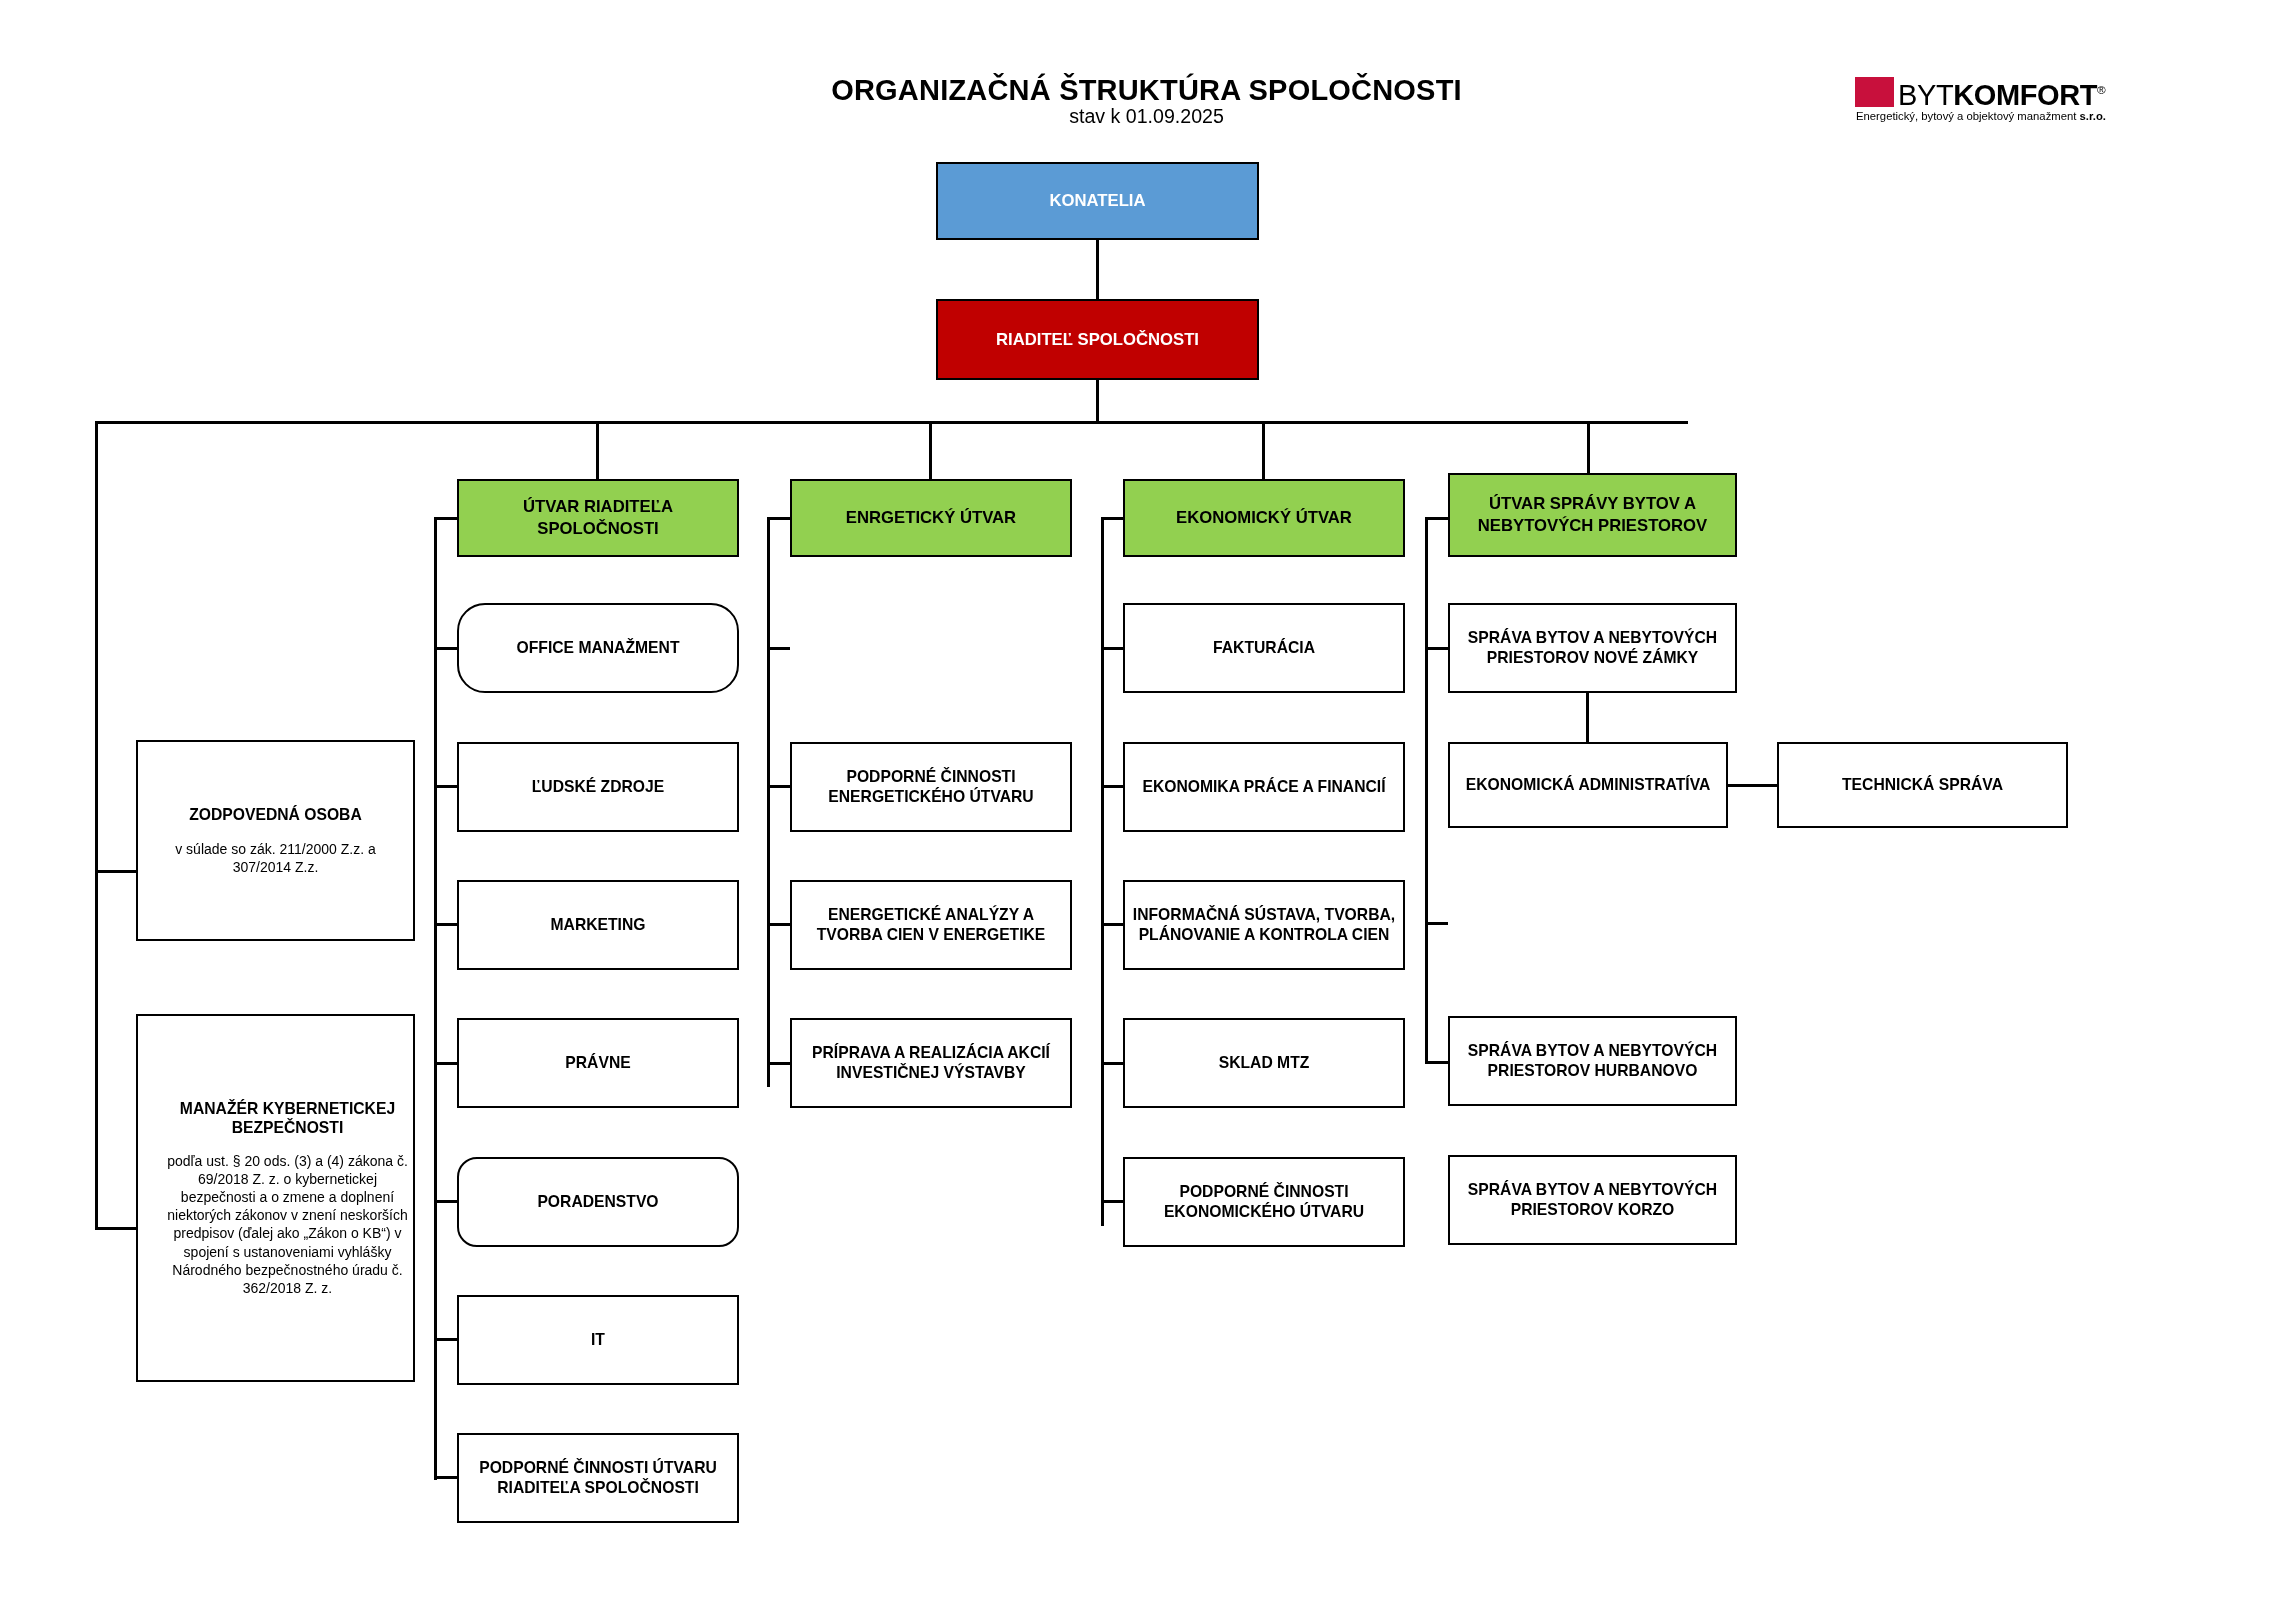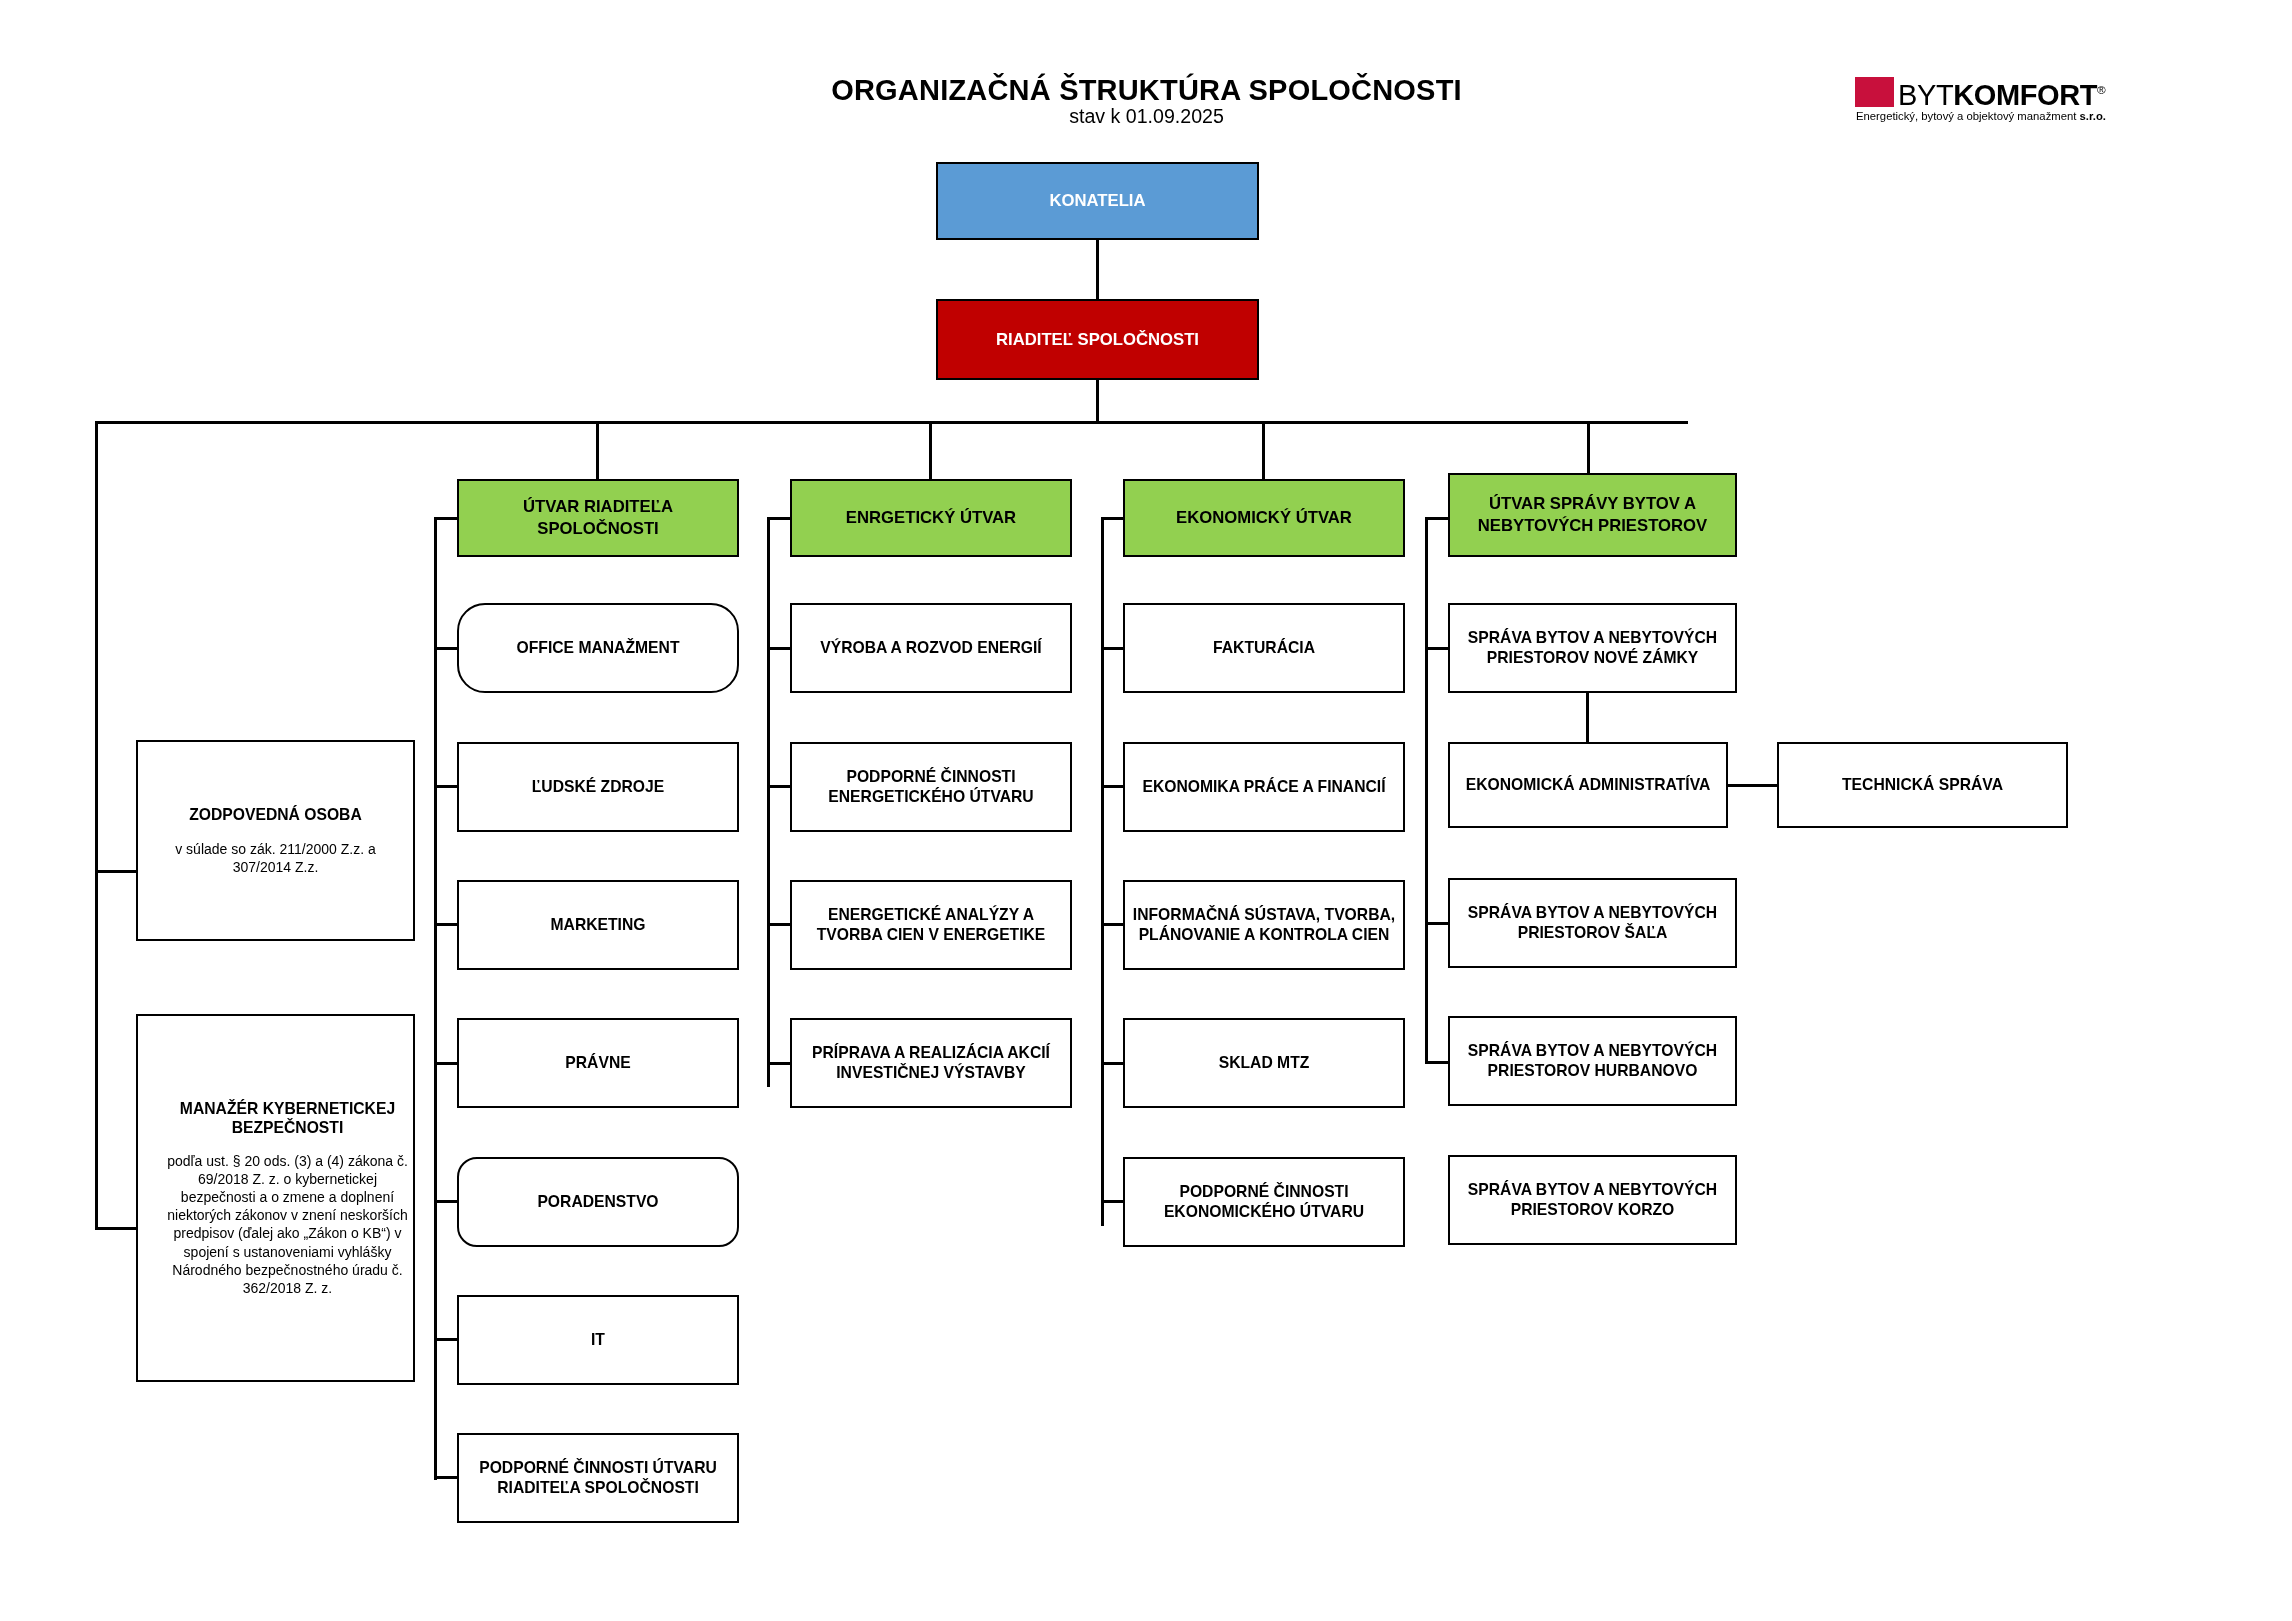--- a/index.html
+++ b/index.html
@@ -257,23 +257,20 @@
   <div class="node node--plain" style="left:457px; top:1157px; width:282px; height:90px;border-radius:20px;">
     <span class="label">PORADENSTVO</span>
   </div>
   <div class="node node--plain" style="left:457px; top:1295px; width:282px; height:90px;">
     <span class="label">IT</span>
   </div>
   <div class="node node--plain" style="left:457px; top:1433px; width:282px; height:90px;">
     <span class="label">PODPORNÉ ČINNOSTI ÚTVARU RIADITEĽA SPOLOČNOSTI</span>
   </div>
 
-  <div class="node node--plain" style="left:790px; top:603px; width:282px; height:90px;">
-    <span class="label">VÝROBA A ROZVOD ENERGIÍ</span>
-  </div>
   <div class="node node--plain" style="left:790px; top:742px; width:282px; height:90px;">
     <span class="label">PODPORNÉ ČINNOSTI ENERGETICKÉHO ÚTVARU</span>
   </div>
   <div class="node node--plain" style="left:790px; top:880px; width:282px; height:90px;">
     <span class="label">ENERGETICKÉ ANALÝZY A TVORBA CIEN V ENERGETIKE</span>
   </div>
   <div class="node node--plain" style="left:790px; top:1018px; width:282px; height:90px;">
     <span class="label">PRÍPRAVA A REALIZÁCIA AKCIÍ INVESTIČNEJ VÝSTAVBY</span>
   </div>
 
@@ -292,23 +289,20 @@
   <div class="node node--plain" style="left:1123px; top:1157px; width:282px; height:90px;">
     <span class="label">PODPORNÉ ČINNOSTI EKONOMICKÉHO ÚTVARU</span>
   </div>
 
   <div class="node node--plain" style="left:1448px; top:603px; width:289px; height:90px;">
     <span class="label">SPRÁVA BYTOV A NEBYTOVÝCH PRIESTOROV NOVÉ ZÁMKY</span>
   </div>
   <div class="node node--plain" style="left:1448px; top:742px; width:280px; height:86px;">
     <span class="label">EKONOMICKÁ ADMINISTRATÍVA</span>
   </div>
-  <div class="node node--plain" style="left:1448px; top:878px; width:289px; height:90px;">
-    <span class="label">SPRÁVA BYTOV A NEBYTOVÝCH PRIESTOROV ŠAĽA</span>
-  </div>
   <div class="node node--plain" style="left:1448px; top:1016px; width:289px; height:90px;">
     <span class="label">SPRÁVA BYTOV A NEBYTOVÝCH PRIESTOROV HURBANOVO</span>
   </div>
   <div class="node node--plain" style="left:1448px; top:1155px; width:289px; height:90px;">
     <span class="label">SPRÁVA BYTOV A NEBYTOVÝCH PRIESTOROV KORZO</span>
   </div>
 
   <div class="node node--plain" style="left:1777px; top:742px; width:291px; height:86px;">
     <span class="label">TECHNICKÁ SPRÁVA</span>
   </div>

